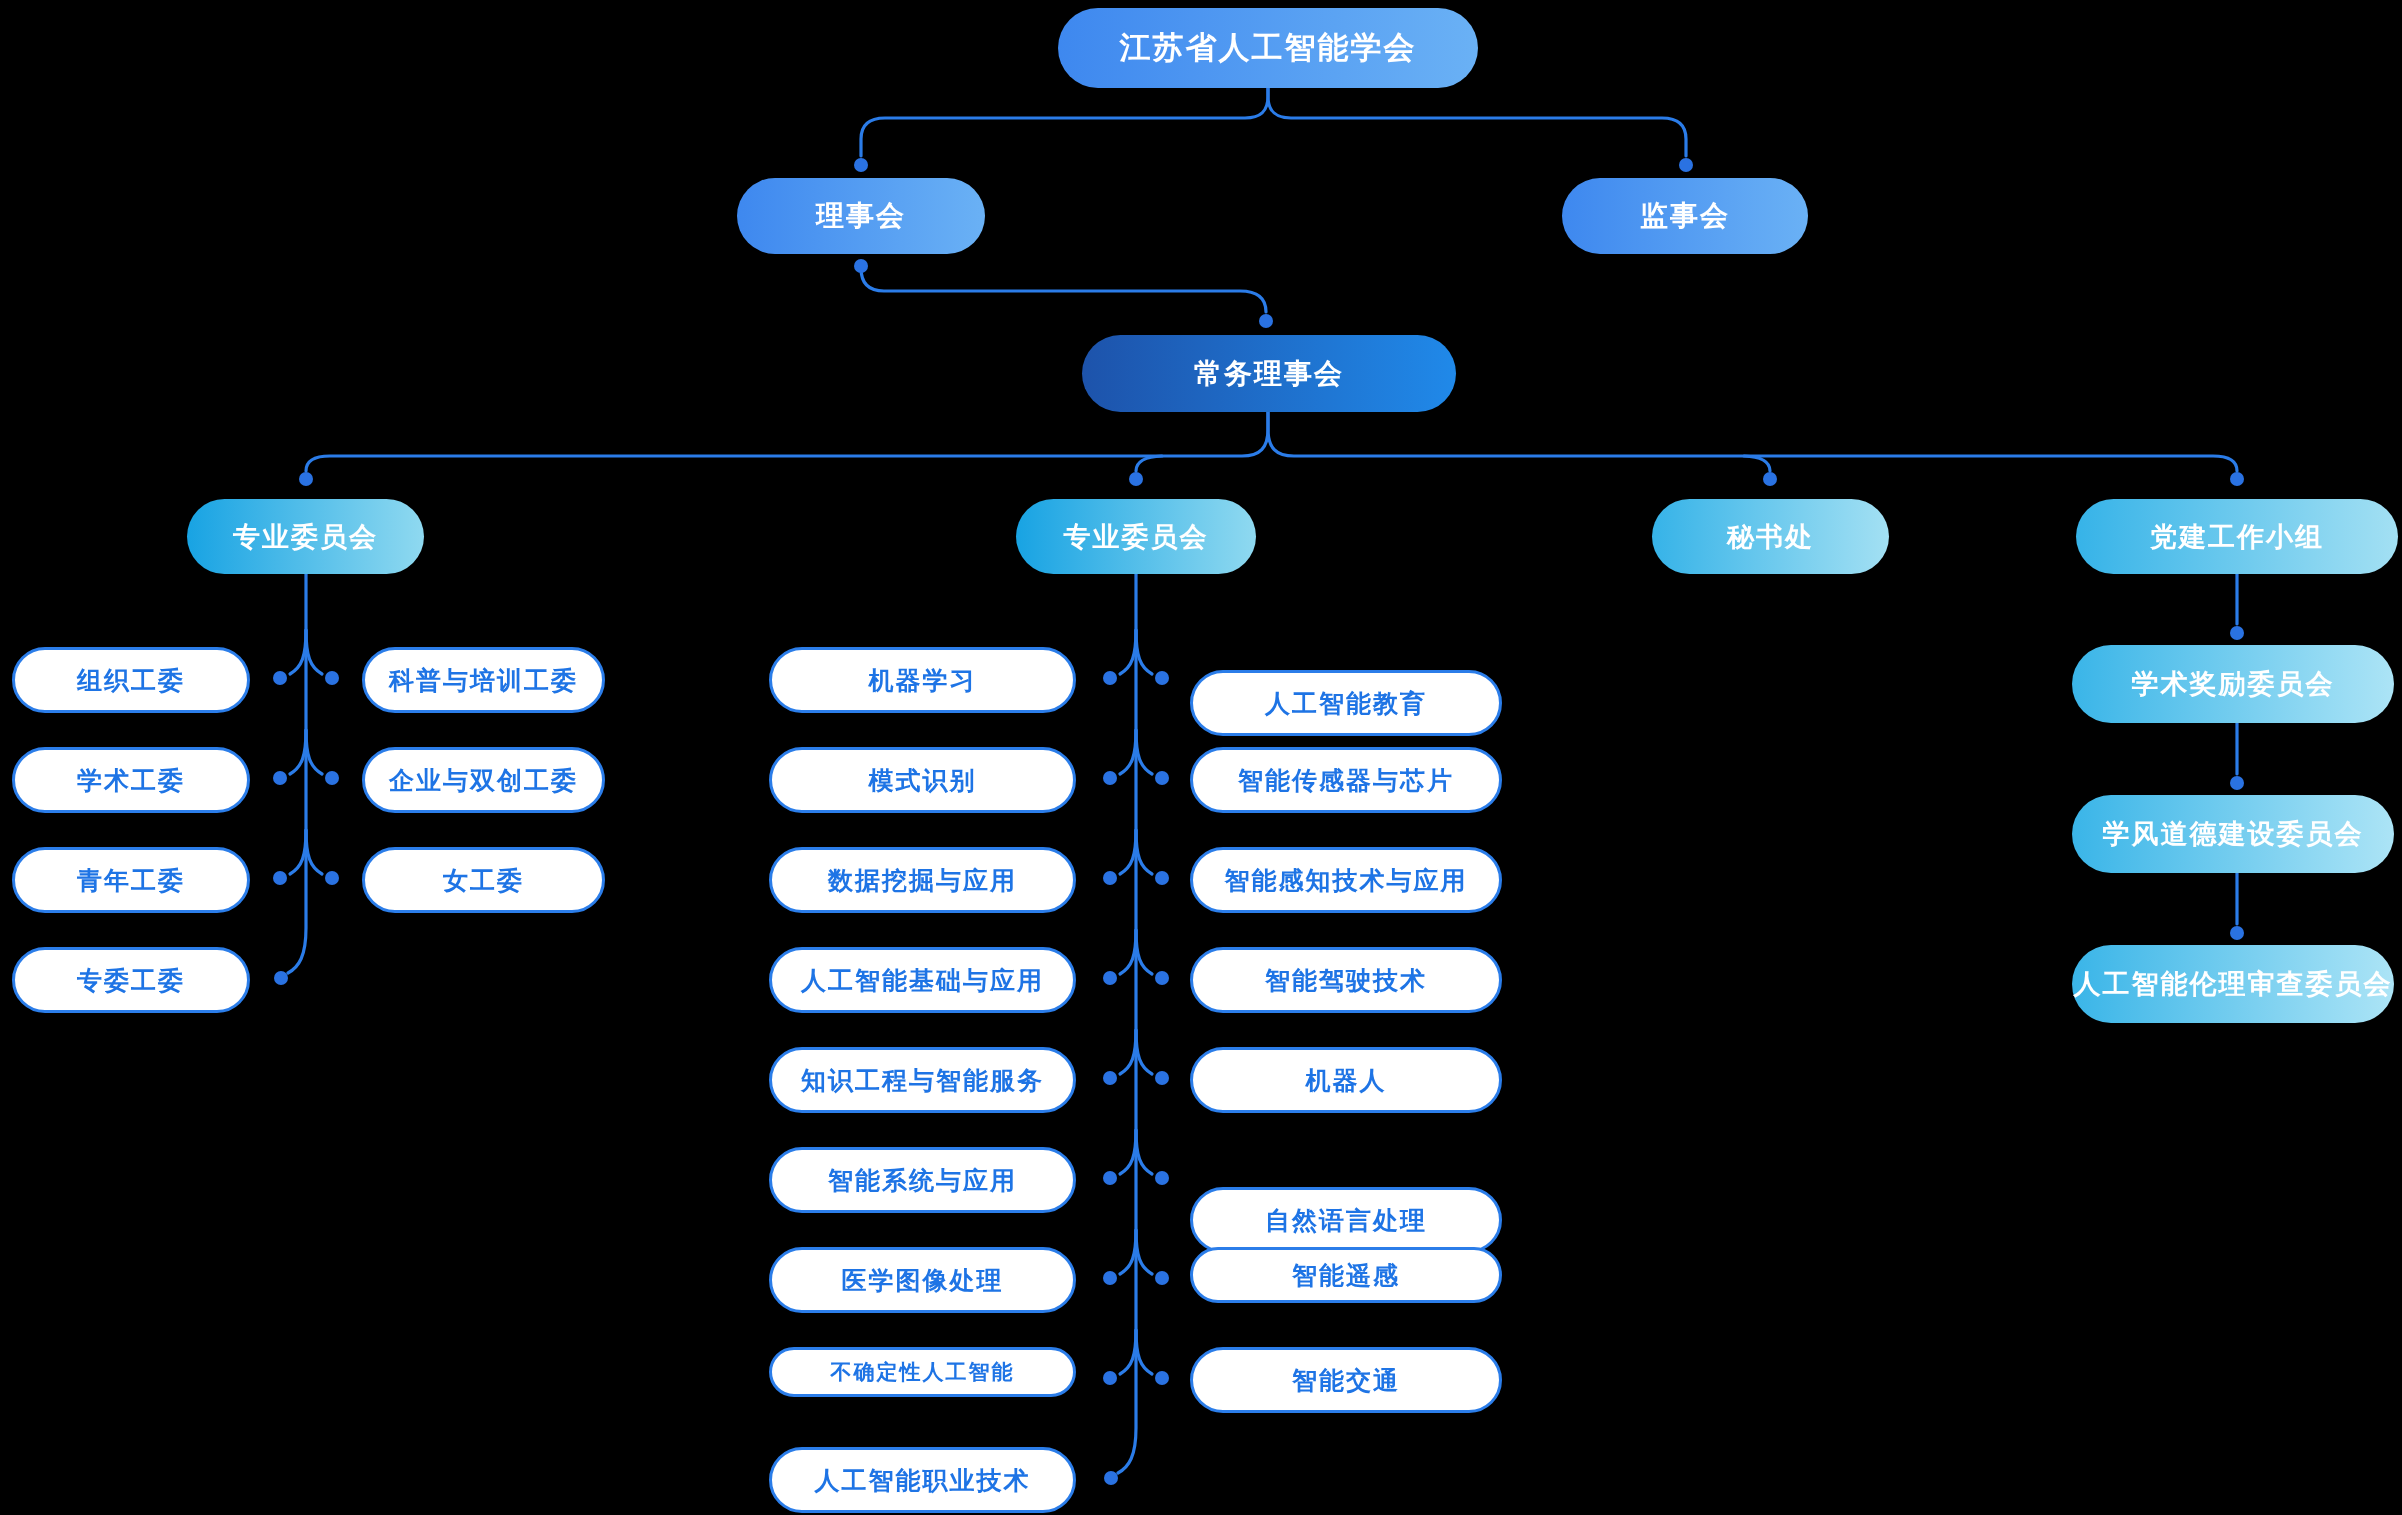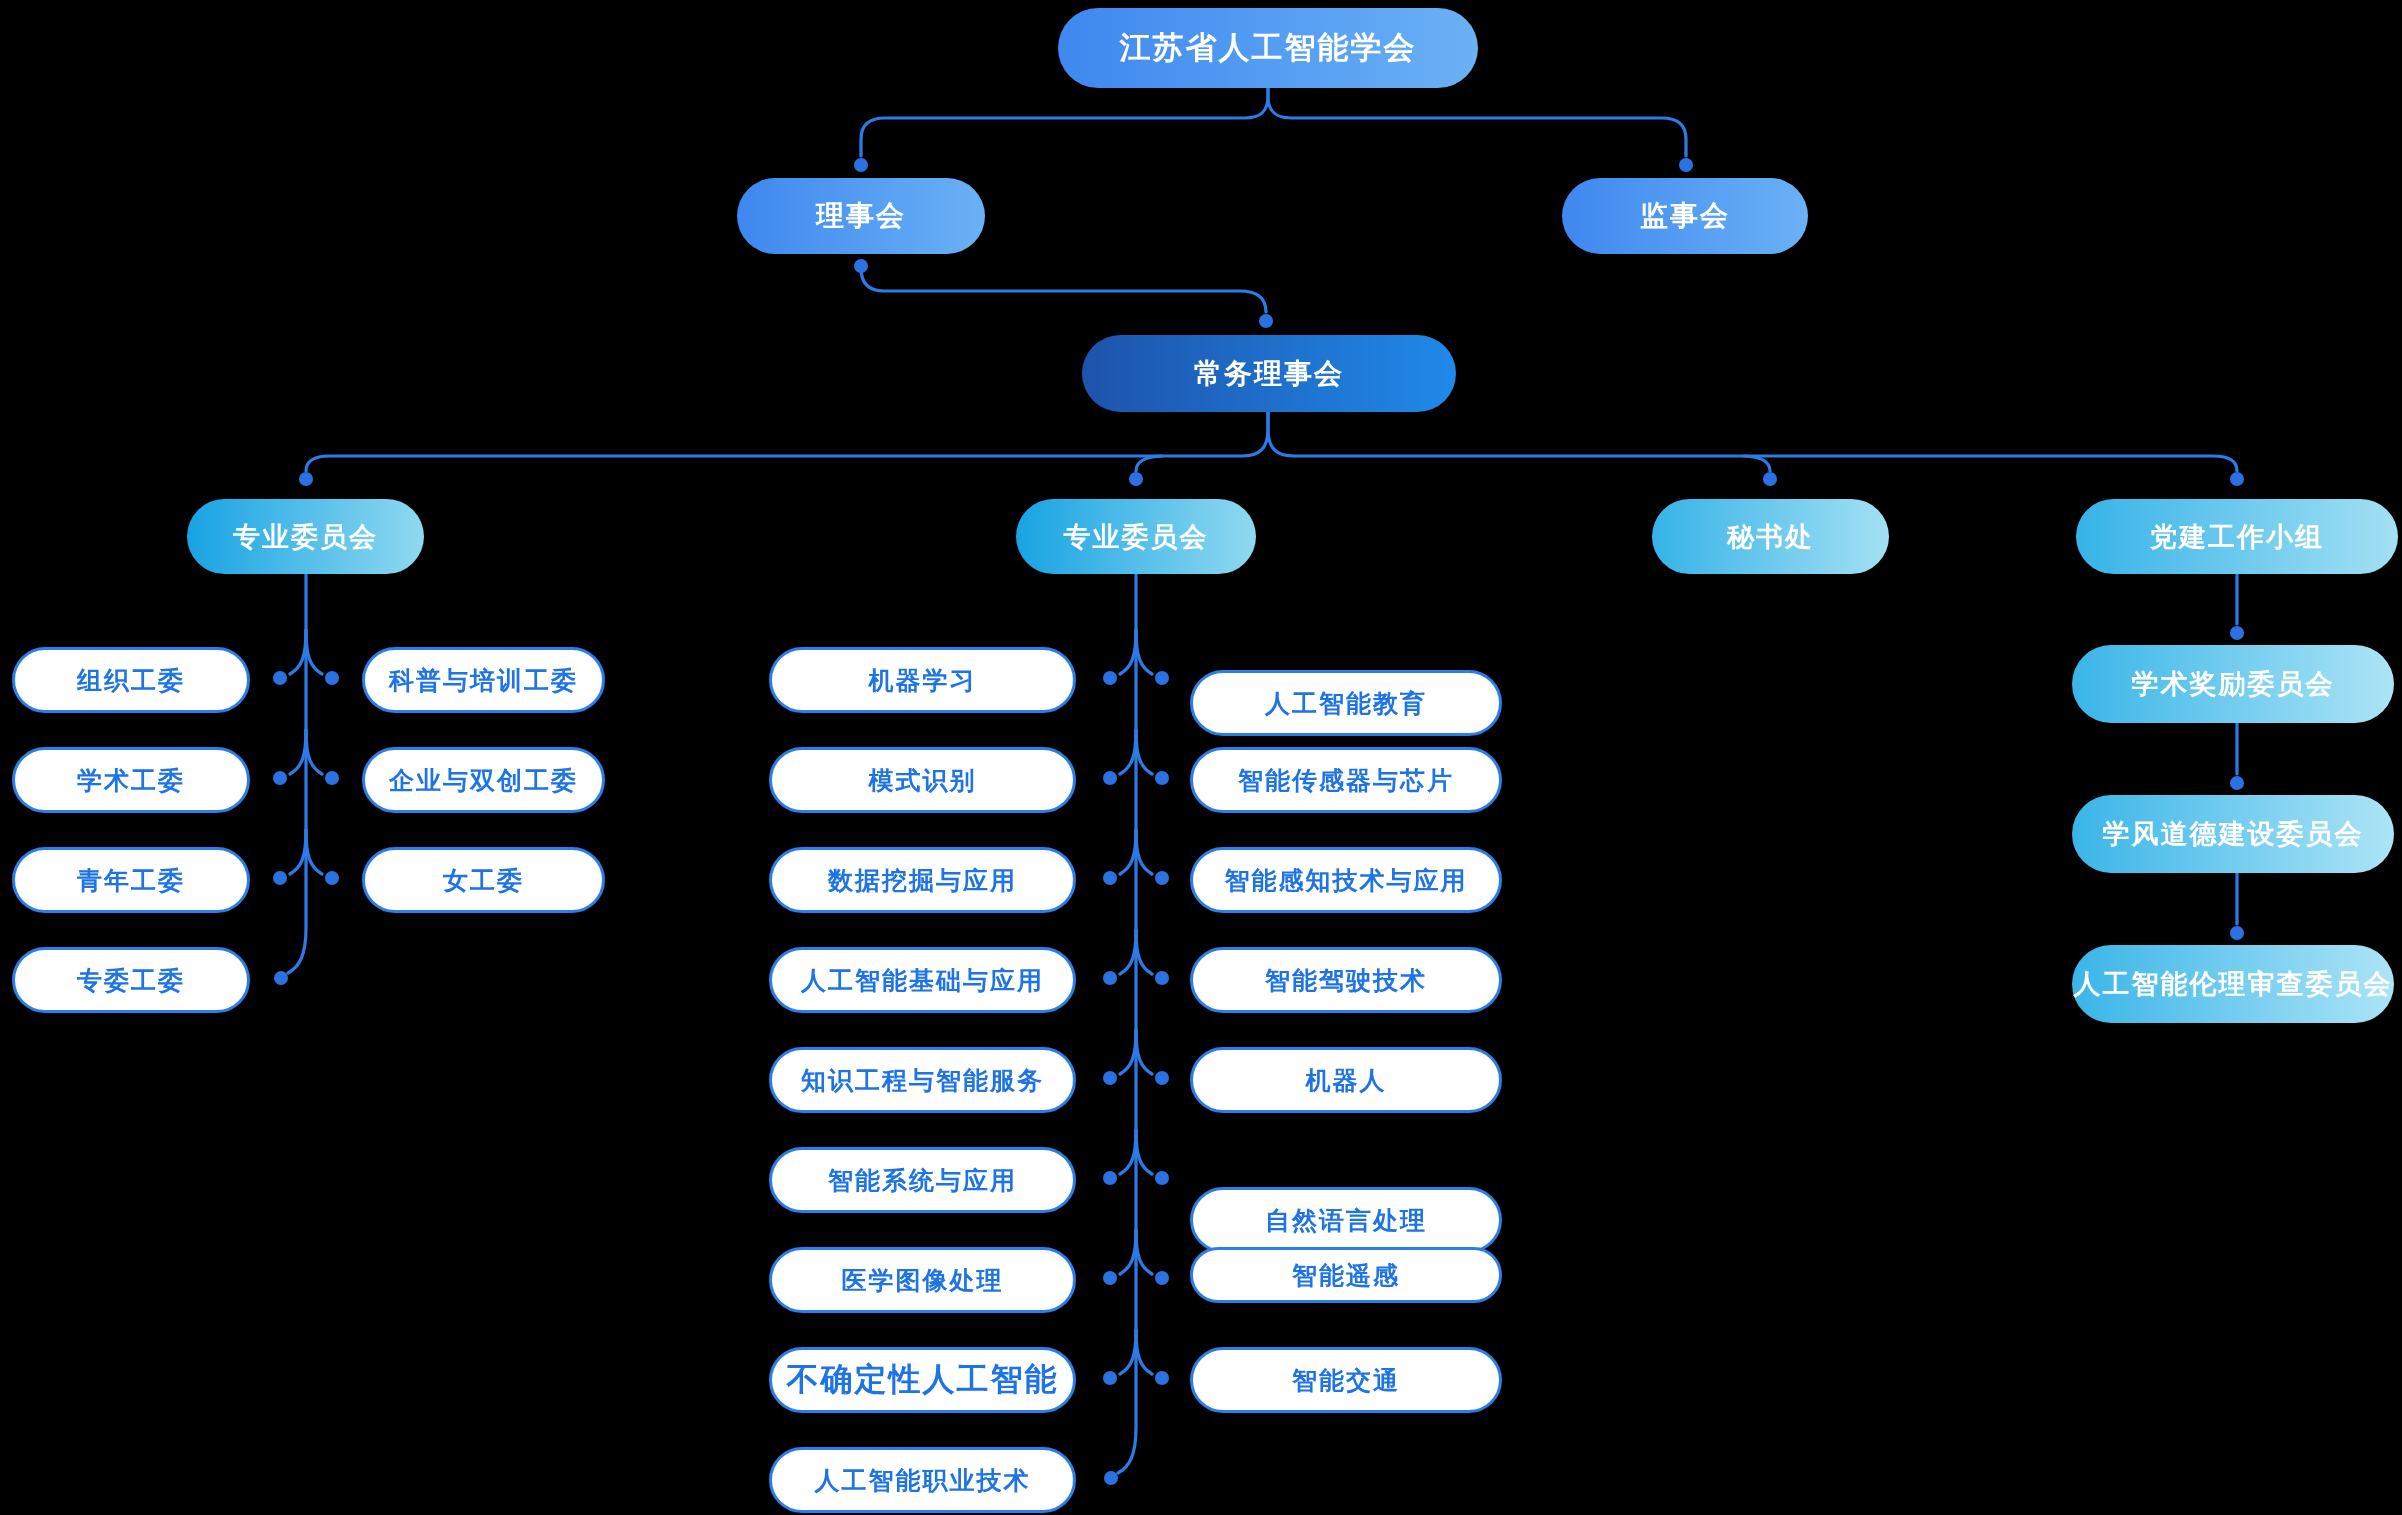--- a/index.html
+++ b/index.html
@@ -115,21 +115,21 @@
       <div class="node style-outline" style="left: 362px; top: 647px; width: 243px; height: 66px; font-size: 25px;">科普与培训工委</div>
       <div class="node style-outline" style="left: 362px; top: 747px; width: 243px; height: 66px; font-size: 25px;">企业与双创工委</div>
       <div class="node style-outline" style="left: 362px; top: 847px; width: 243px; height: 66px; font-size: 25px;">女工委</div>
       <div class="node style-outline" style="left: 769px; top: 647px; width: 307px; height: 66px; font-size: 25px; font-family: Liberation Mono, monospace;">机器学习</div>
       <div class="node style-outline" style="left: 769px; top: 747px; width: 307px; height: 66px; font-size: 25px;">模式识别</div>
       <div class="node style-outline" style="left: 769px; top: 847px; width: 307px; height: 66px; font-size: 25px;">数据挖掘与应用</div>
       <div class="node style-outline" style="left: 769px; top: 947px; width: 307px; height: 66px; font-size: 25px;">人工智能基础与应用</div>
       <div class="node style-outline" style="left: 769px; top: 1047px; width: 307px; height: 66px; font-size: 25px;">知识工程与智能服务</div>
       <div class="node style-outline" style="left: 769px; top: 1147px; width: 307px; height: 66px; font-size: 25px;">智能系统与应用</div>
       <div class="node style-outline" style="left: 769px; top: 1247px; width: 307px; height: 66px; font-size: 25px;">医学图像处理</div>
-      <div class="node style-outline" style="left: 769px; top: 1347px; width: 307px; height: 66px; font-size: 32px;">不确定性人工智能</div>
+      <div class="node style-outline" style="left: 769px; top: 1347px; width: 307px; height: 50px; font-size: 21px;">不确定性人工智能</div>
       <div class="node style-outline" style="left: 769px; top: 1447px; width: 307px; height: 66px; font-size: 25px;">人工智能职业技术</div>
       <div class="node style-outline" style="left: 1190px; top: 647px; width: 312px; height: 66px; font-size: 25px; margin-top: 23px;">人工智能教育</div>
       <div class="node style-outline" style="left: 1190px; top: 747px; width: 312px; height: 66px; font-size: 25px;">智能传感器与芯片</div>
       <div class="node style-outline" style="left: 1190px; top: 847px; width: 312px; height: 66px; font-size: 25px;">智能感知技术与应用</div>
       <div class="node style-outline" style="left: 1190px; top: 947px; width: 312px; height: 66px; font-size: 25px;">智能驾驶技术</div>
       <div class="node style-outline" style="left: 1190px; top: 1047px; width: 312px; height: 66px; font-size: 25px;">机器人</div>
       <div class="node style-outline" style="left: 1190px; top: 1147px; width: 312px; height: 66px; font-size: 25px; margin-top: 40px;">自然语言处理</div>
       <div class="node style-outline" style="left: 1190px; top: 1247px; width: 312px; height: 56px; font-size: 25px;">智能遥感</div>
       <div class="node style-outline" style="left: 1190px; top: 1347px; width: 312px; height: 66px; font-size: 25px;">智能交通</div>
       <div class="node style-cyan-kid" style="left: 2072px; top: 645px; width: 322px; height: 78px; font-size: 27px;">学术奖励委员会</div>

